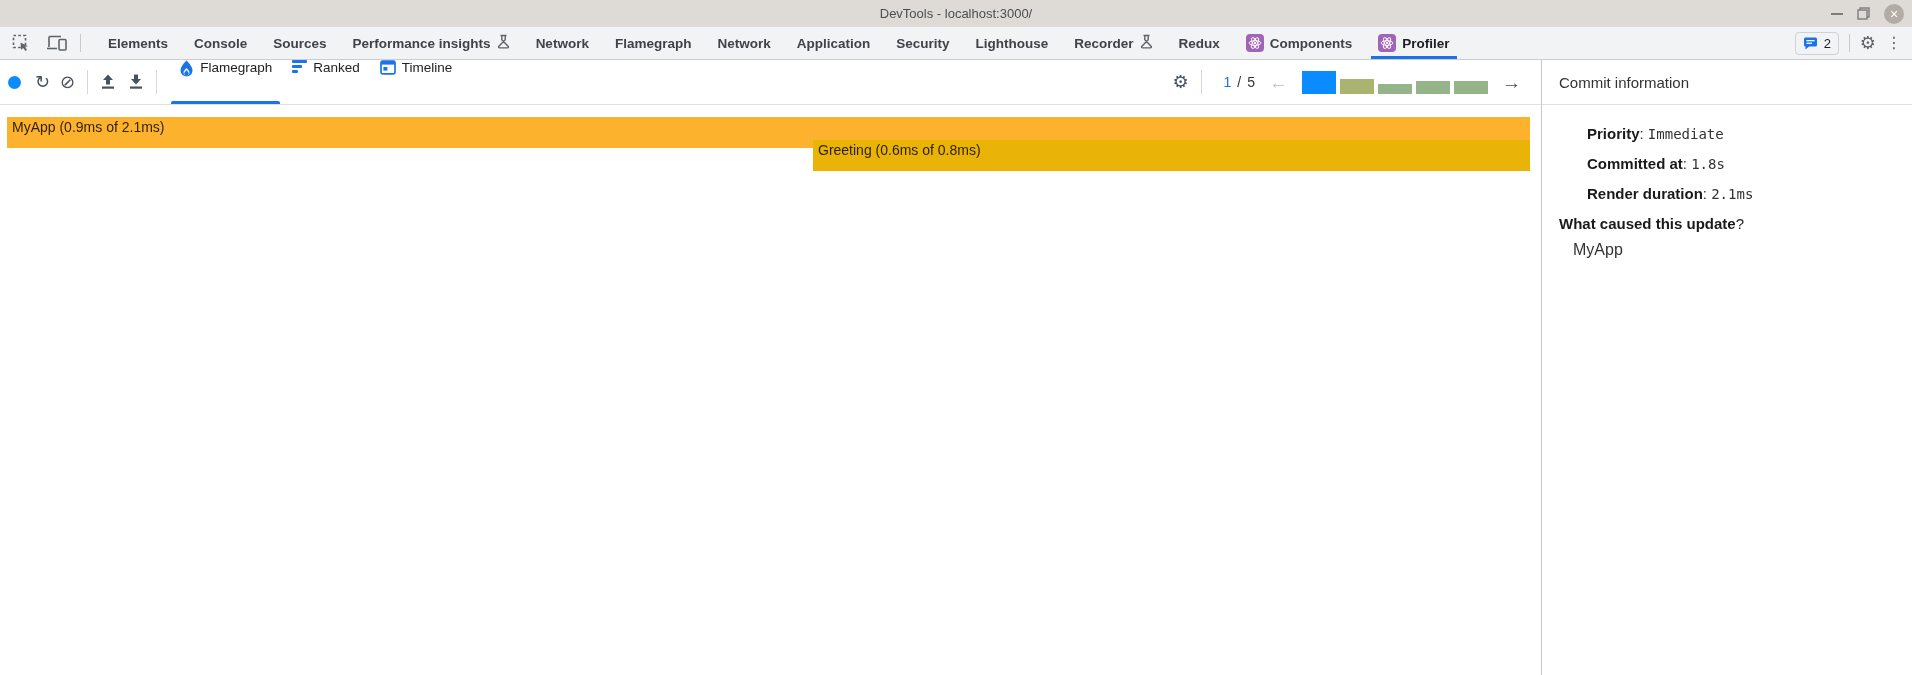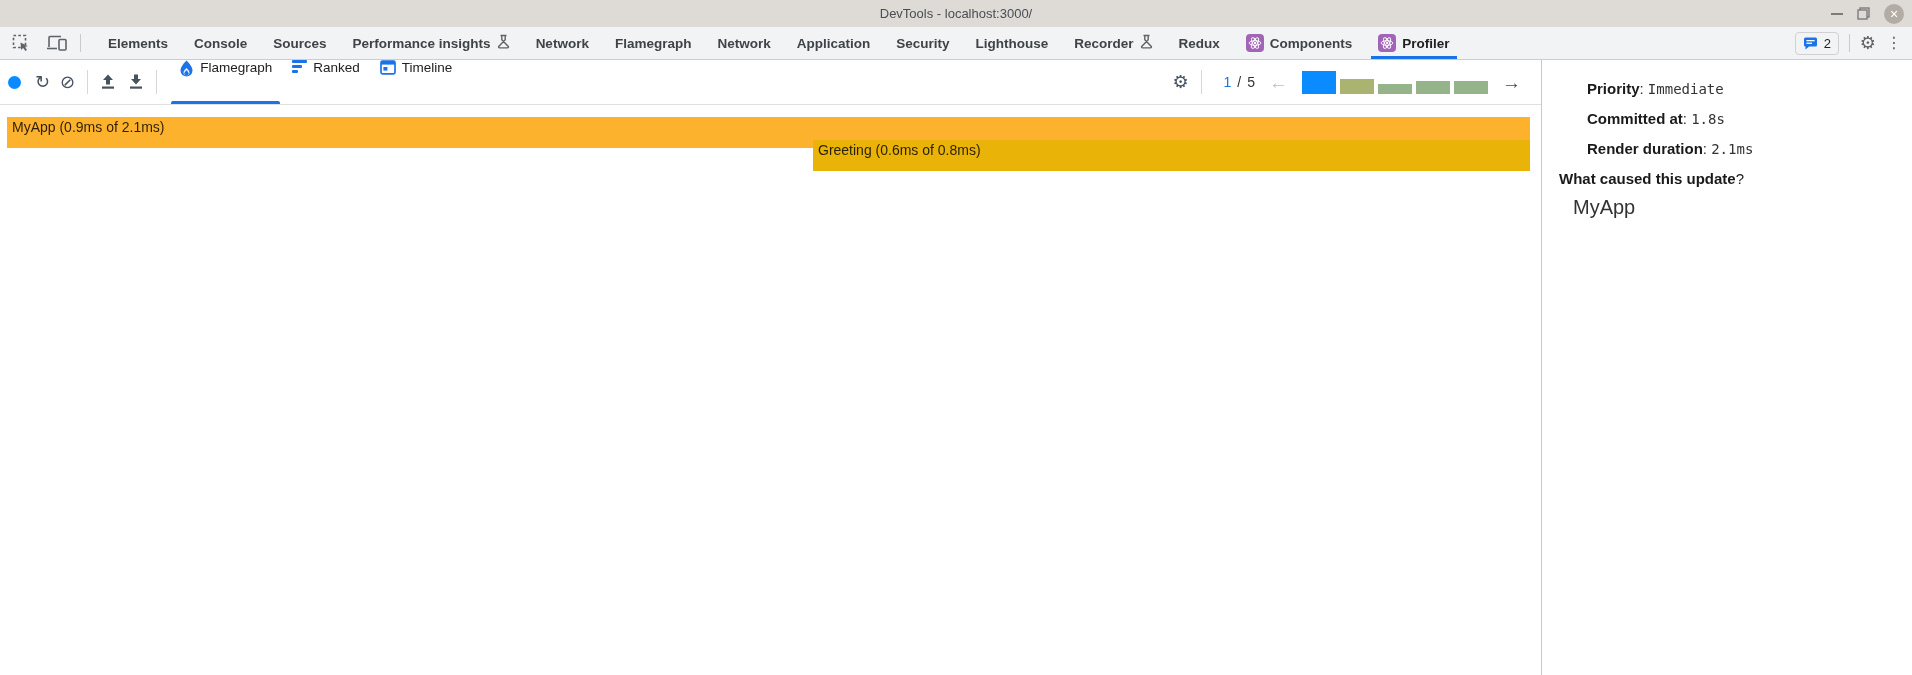--- a/index.html
+++ b/index.html
@@ -66,21 +66,21 @@
                padding-left:5px; white-space:nowrap; overflow:hidden; }
 
   
   .panel-header { height:45px; border-bottom:1px solid #e0e0e0; display:flex; align-items:center; padding-left:17px;
                   font-size:15px; color:#333; }
   .panel-body { padding:20px 17px 0 17px; font-size:15px; }
   .info-row { margin-bottom:13px; color:#333; }
   .info-row b { color:#1a1a1a;margin-left:28px; }
   .info-row .val { font-family:"DejaVu Sans Mono","Liberation Mono",monospace; font-size:14px; }
   .cause-row { margin-bottom:9px; color:#1a1a1a; }
-  .cause-item { font-size:20px; color:#333; margin-left:14px; }
+  .cause-item { font-size:16px; color:#333; margin-left:14px; }
 </style>
 </head>
 <body>
 
 <div class="titlebar">
   <div class="titlebar-title">DevTools - localhost:3000/</div>
   <div class="win-controls">
     <span class="win-min"></span>
     <span class="win-restore">
       <svg width="13" height="13" viewBox="0 0 13 13">
@@ -309,20 +309,21 @@
     <div class="flame-bar" style="background: rgb(252, 178, 45); width: 1523px; left: 7px; top: 12px;">
           <span>MyApp (0.9ms of 2.1ms)</span>
         </div>
         <div class="flame-bar" style="background: #eab308; width: 717px; left: 813px; top: 35px;">
           <span>Greeting (0.6ms of 0.8ms)</span>
         </div>
       </div>
   </div>
 
   <div class="right-pane">
+    <div class="panel-header">Commit information</div>
     <div class="panel-body">
       <div>
 
       <div class="info-row"><b>Priority</b>: <span class="val">Immediate</span></div>
           <div class="info-row"><b>Committed at</b>: <span class="val">1.8s</span></div>
           <div class="info-row"><b>Render duration</b>: <span class="val">2.1ms</span></div>
         </div>
       <div class="cause-row"><b>What caused this update</b><span>?</span></div>
       <div class="cause-item">MyApp</div>
     </div>

